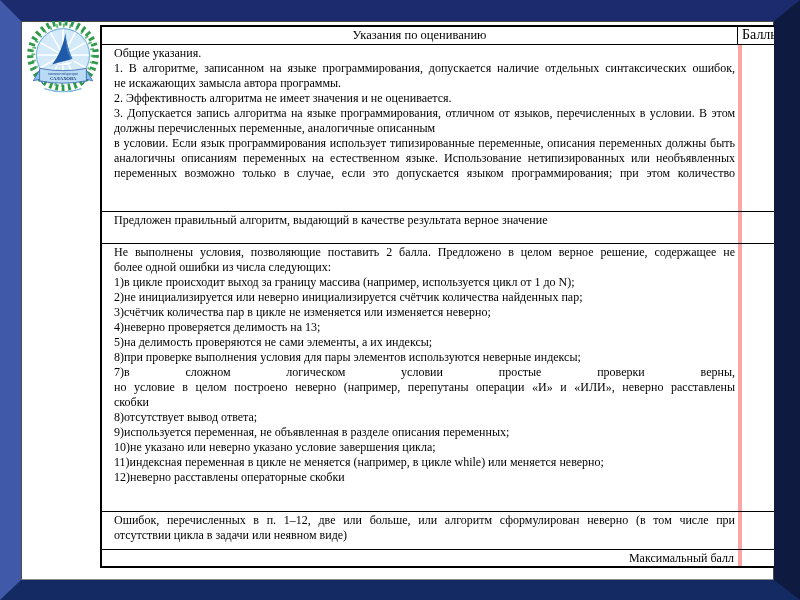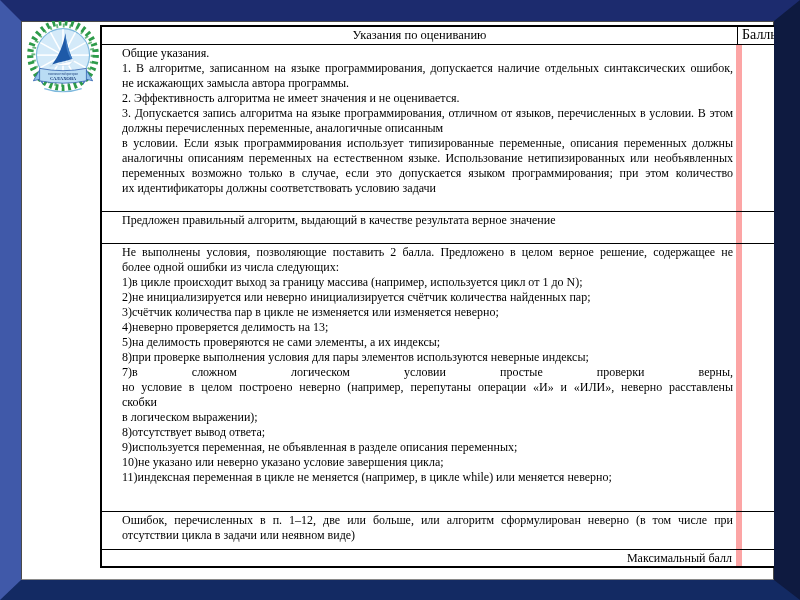--- a/index.html
+++ b/index.html
@@ -18,21 +18,21 @@
   .tbl{position:absolute;left:100px;top:25px;width:718px;border:2px solid #000;background:#fff;
        box-sizing:border-box;font-size:12px;line-height:15px;color:#000;z-index:2;}
   .tr{display:flex;border-top:1px solid #000;box-sizing:border-box;overflow:hidden;}
   .hr{border-top:none;border-bottom:1px solid #000;height:18px;}
   .r1{border-top:none;height:166px;}
   .r2{height:32px;}
   .r3{height:268px;}
   .r4{height:38px;}
   .r5{height:17px;}
   .td{box-sizing:border-box;overflow:hidden;}
-  .tdc{flex:1 1 auto;border-right:6px solid #fca5a5;padding:1px 3px 0 20px;}
+  .tdc{flex:1 1 auto;border-right:4px solid #fca5a5;padding:1px 3px 0 12px;}
   .tds{flex:0 0 74px;text-align:center;padding-top:1px;font-size:12.5px;}
   .hc{flex:1 1 auto;border-right:1px solid #000;text-align:center;line-height:16px;font-size:12.5px;}
   .hs{flex:0 0 74px;padding:0 0 0 4px;line-height:16px;font-size:14px;}
   .ln{white-space:nowrap;overflow:hidden;min-height:15px;}
   .ln.j{white-space:normal;text-align:justify;text-align-last:justify;height:15px;}
   .right .ln{text-align:right;padding-right:1px;}
 </style>
 </head>
 <body>
 
@@ -90,21 +90,20 @@
         <div class="td tdc">
           <div class="ln">Общие указания.</div>
           <div class="ln j">1. В алгоритме, записанном на языке программирования, допускается наличие отдельных синтаксических ошибок,</div>
           <div class="ln">не искажающих замысла автора программы.</div>
           <div class="ln">2. Эффективность алгоритма не имеет значения и не оценивается.</div>
           <div class="ln j">3. Допускается запись алгоритма на языке программирования, отличном от языков, перечисленных в условии. В этом случае</div>
           <div class="ln">должны перечисленных переменные, аналогичные описанным</div>
           <div class="ln j">в условии. Если язык программирования использует типизированные переменные, описания переменных должны быть</div>
           <div class="ln j">аналогичны описаниям переменных на естественном языке. Использование нетипизированных или необъявленных</div>
           <div class="ln j">переменных возможно только в случае, если это допускается языком программирования; при этом количество переменных и</div>
-          <div class="ln">их идентификаторы должны соответствовать условию задачи</div>
         </div>
         <div class="td tds"></div>
       </div>
       <div class="tr r2">
         <div class="td tdc">
           <div class="ln">Предложен правильный алгоритм, выдающий в качестве результата верное значение</div>
         </div>
         <div class="td tds">2</div>
       </div>
       <div class="tr r3">
@@ -113,25 +112,25 @@
           <div class="ln">более одной ошибки из числа следующих:</div>
           <div class="ln">1)в цикле происходит выход за границу массива (например, используется цикл от 1 до N);</div>
           <div class="ln">2)не инициализируется или неверно инициализируется счётчик количества найденных пар;</div>
           <div class="ln">3)счётчик количества пар в цикле не изменяется или изменяется неверно;</div>
           <div class="ln">4)неверно проверяется делимость на 13;</div>
           <div class="ln">5)на делимость проверяются не сами элементы, а их индексы;</div>
           <div class="ln">8)при проверке выполнения условия для пары элементов используются неверные индексы;</div>
           <div class="ln j">7)в сложном логическом условии простые проверки верны,</div>
           <div class="ln j">но условие в целом построено неверно (например, перепутаны операции «И» и «ИЛИ», неверно расставлены</div>
           <div class="ln">скобки</div>
-          <div class="ln">в логическом выражении);</div>
           <div class="ln">8)отсутствует вывод ответа;</div>
           <div class="ln">9)используется переменная, не объявленная в разделе описания переменных;</div>
           <div class="ln">10)не указано или неверно указано условие завершения цикла;</div>
           <div class="ln">11)индексная переменная в цикле не меняется (например, в цикле while) или меняется неверно;</div>
+          <div class="ln">12)неверно расставлены операторные скобки</div>
         </div>
         <div class="td tds">1</div>
       </div>
       <div class="tr r4">
         <div class="td tdc">
           <div class="ln j">Ошибок, перечисленных в п. 1–12, две или больше, или алгоритм сформулирован неверно (в том числе при</div>
           <div class="ln">отсутствии цикла в задачи или неявном виде)</div>
         </div>
         <div class="td tds">0</div>
       </div>

